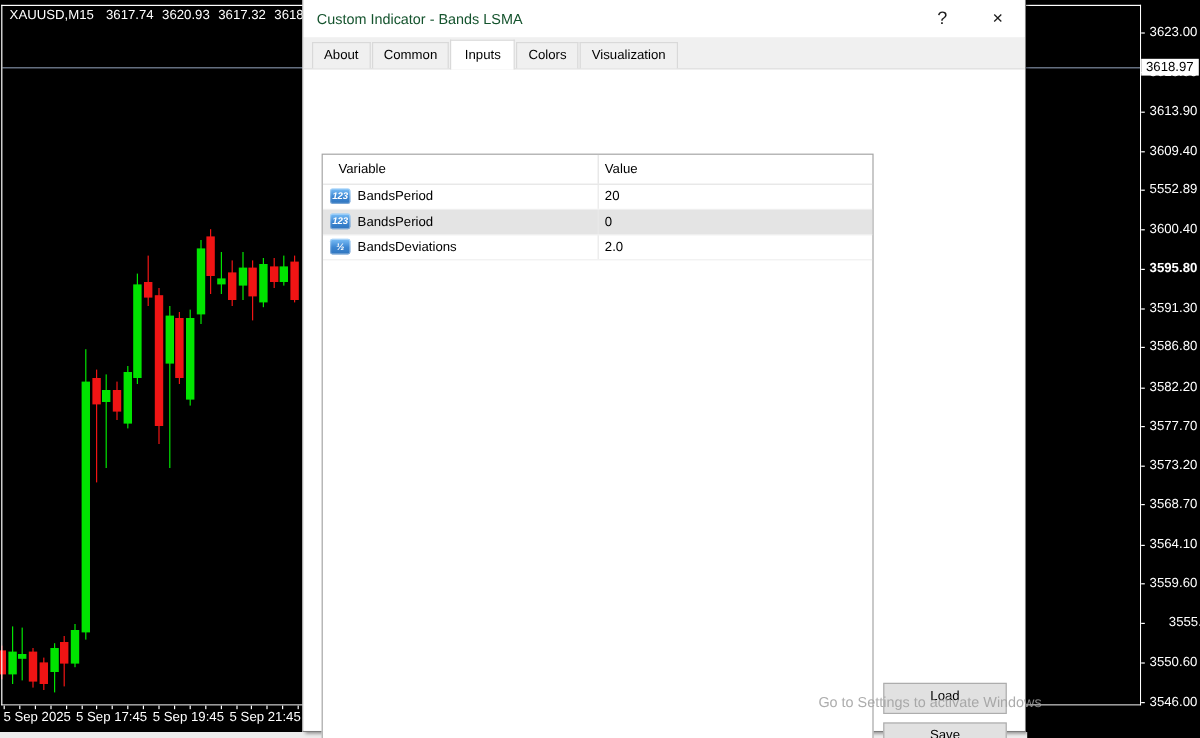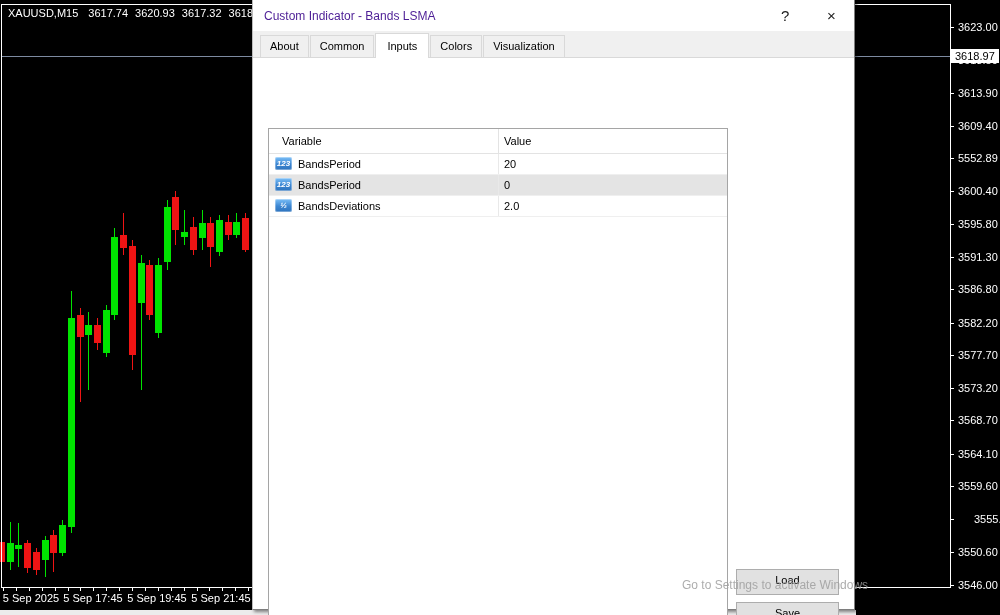--- a/index.html
+++ b/index.html
@@ -24,21 +24,21 @@
   
   .time-axis{position:absolute;left:0;top:588px;width:951px;height:22px;background:#000;}
   .ta-label{position:absolute;top:4px;color:#fff;font-size:11px;transform:translateX(-50%);white-space:nowrap;}
   .ta-tick{position:absolute;top:0;width:1px;height:3px;background:#fff;}
   .bottom-strip{position:absolute;left:0;top:610px;width:856px;height:5px;background:#ececec;}
   
   .dialog{position:absolute;left:252px;top:0;width:603px;height:610px;background:#fff;
           border-right:1px solid #7e7e7e;border-bottom:1px solid #7e7e7e;border-left:1px solid #bcbcbc;
           box-shadow:2px 2px 3px rgba(0,0,0,.45);box-sizing:border-box;z-index:10;}
   .titlebar{position:absolute;left:0;top:0;right:0;height:31px;background:#fff;}
-  .title{position:absolute;left:11px;top:9px;font-size:12px;color:#4c1d95;}
+  .title{position:absolute;left:11px;top:9px;font-size:12px;color:#14532d;}
   .tb-btn{position:absolute;top:7px;font-size:15px;color:#1b1b1b;cursor:default;line-height:17px;}
   .tb-help{left:528px;}
   .tb-close{left:574px;}
   .tabstrip{position:absolute;left:0;top:31px;right:0;height:27px;background:#f0f0f0;
             border-bottom:1px solid #d9d9d9;display:flex;align-items:flex-end;padding-left:7px;box-sizing:border-box;}
   .tab{font-size:11px;color:#000;background:#f0f0f0;border:1px solid #d9d9d9;border-bottom:none;
        padding:4px 9px 5px;margin-right:1px;position:relative;}
   .tab.selected{background:#fff;padding:6px 11px 6px;margin-bottom:-1px;z-index:2;}
   .page{position:absolute;left:0;top:58px;right:0;bottom:0;background:#fff;}
   
@@ -151,21 +151,21 @@
       <div class="pa-label" style="top: 53px;">3618.50</div>
       <div class="pa-tick" style="top: 93px;"></div>
       <div class="pa-label" style="top: 86px;">3613.90</div>
       <div class="pa-tick" style="top: 126px;"></div>
       <div class="pa-label" style="top: 119px;">3609.40</div>
       <div class="pa-tick" style="top: 158px;"></div>
       <div class="pa-label" style="top: 151px;">5552.89</div>
       <div class="pa-tick" style="top: 191px;"></div>
       <div class="pa-label" style="top: 184px; text-align: center;">3600.40</div>
       <div class="pa-tick" style="top: 224px;"></div>
-      <div class="pa-label" style="top: 217px;">3595.80</div>
+      <div class="pa-label" style="top: 217px; font-weight: bold;">3595.80</div>
       <div class="pa-tick" style="top: 257px;"></div>
       <div class="pa-label" style="top: 250px;">3591.30</div>
       <div class="pa-tick" style="top: 289px;"></div>
       <div class="pa-label" style="top: 282px;">3586.80</div>
       <div class="pa-tick" style="top: 323px;"></div>
       <div class="pa-label" style="top: 316px;">3582.20</div>
       <div class="pa-tick" style="top: 355px;"></div>
       <div class="pa-label" style="top: 348px;">3577.70</div>
       <div class="pa-tick" style="top: 388px;"></div>
       <div class="pa-label" style="top: 381px;">3573.20</div>

